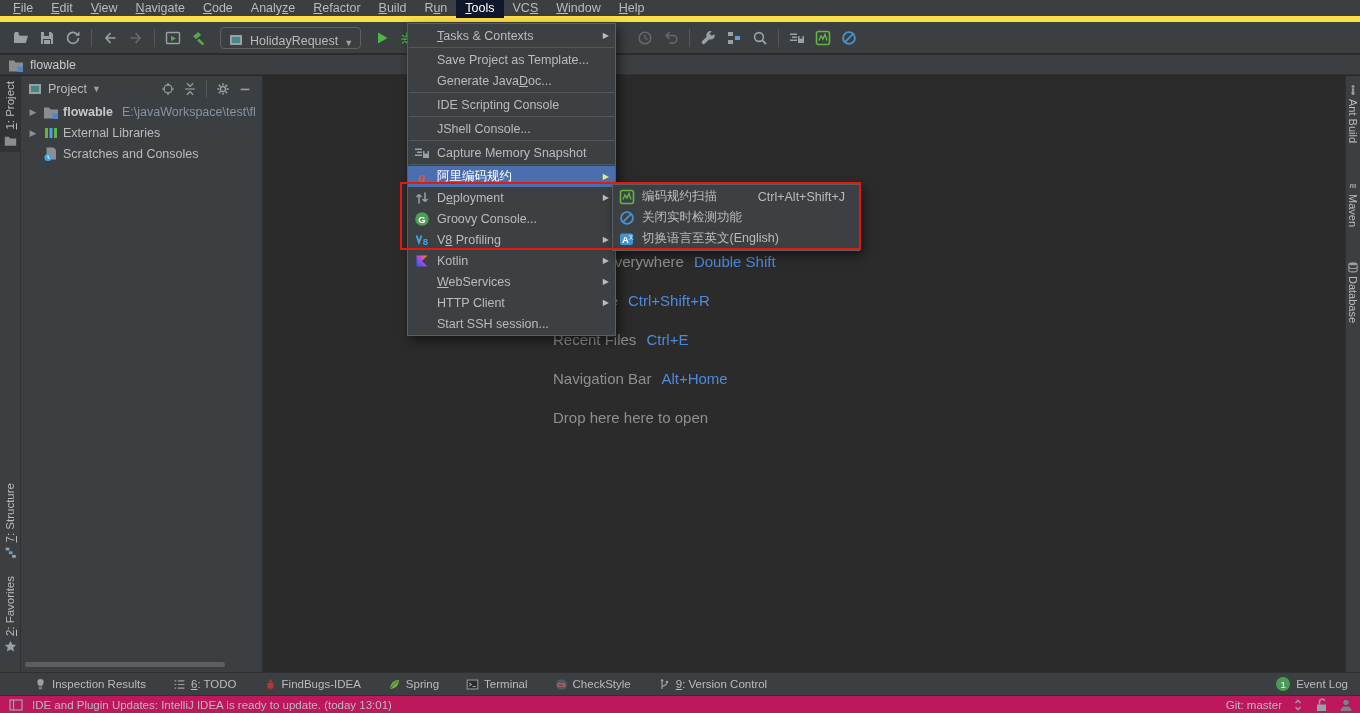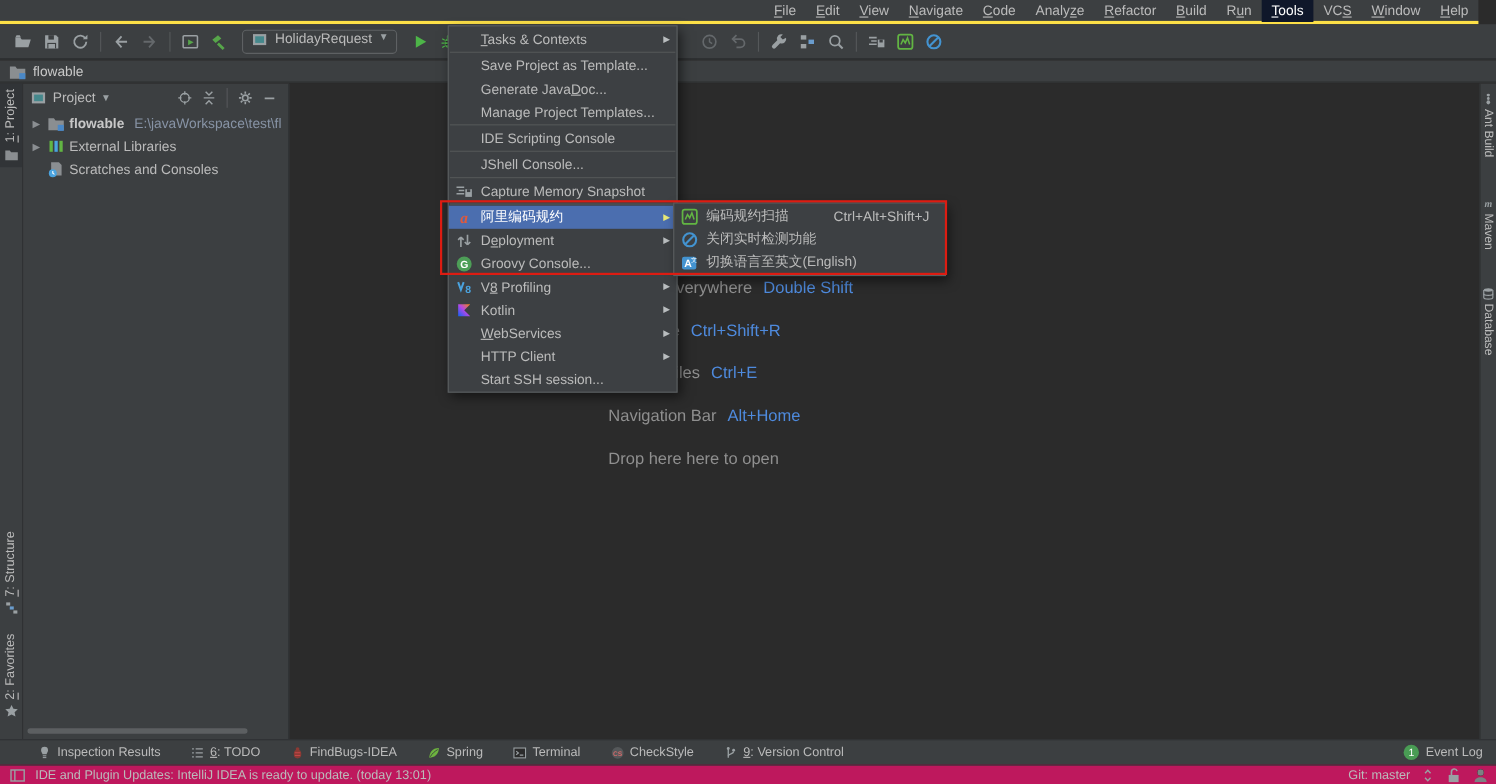--- a/index.html
+++ b/index.html
@@ -4,31 +4,31 @@
 <style>
   html,body{margin:0;padding:0;background:#1e1e1e;}
   *{box-sizing:border-box;}
   u{text-decoration:underline;}
   .app{position:relative;width:1360px;height:713px;overflow:hidden;background:#2b2b2b;
        color:#bbbbbb;font-family:"Liberation Sans",sans-serif;font-size:12.5px;}
   .ic{display:inline-flex;align-items:center;justify-content:center;line-height:0;}
   .ic svg{display:block;}
 
   
-  .menubar{position:absolute;top:0;left:0;right:16px;height:22px;background:#3c3f41;
-           border-bottom:3px solid #fde047;display:flex;align-items:center;padding-left:4px;justify-content:flex-end;}
+  .menubar{position:absolute;top:0;left:0;right:0;height:22px;background:#3c3f41;
+           border-bottom:6px solid #fde047;display:flex;align-items:center;padding-left:4px;}
   .mi{padding:3px 9px;cursor:default;white-space:nowrap;}
   .mi.active{background:#0f172a;color:#ffffff;}
 
   
   .toolbar{position:absolute;top:22px;left:0;right:0;height:32px;background:#3c3f41;
            border-bottom:1px solid #292b2d;display:flex;align-items:center;padding-left:8px;}
   .tbtn{width:26px;height:24px;display:flex;align-items:center;justify-content:center;border-radius:3px;}
   .tsep{width:1px;height:18px;background:#55585a;margin:0 5px;}
-  .combo{height:22px;border:1px solid #5e6163;border-radius:4px;display:flex;align-items:flex-start;
+  .combo{height:22px;border:1px solid #5e6163;border-radius:4px;display:flex;align-items:flex-end;
          padding:0 7px;margin:0 8px;gap:6px;color:#bbbbbb;}
   .combo .chev{font-size:9px;color:#9aa0a3;}
   .tb-right{position:absolute;left:632px;top:0;height:32px;display:flex;align-items:center;}
 
   
   .navbar{position:absolute;top:55px;left:0;right:0;height:20px;background:#3c3f41;
           border-bottom:1px solid #2f3133;display:flex;align-items:center;padding-left:8px;gap:6px;}
 
   
   .stripe-l{position:absolute;left:0;top:76px;width:21px;bottom:41px;background:#3c3f41;border-right:1px solid #2f3133;}
@@ -446,25 +446,20 @@
       <div class="mrow">
     <span class="micon"></span>
     <span>Save Project as Template...</span>
 
   </div>
       <div class="mrow">
     <span class="micon"></span>
     <span>Generate Java<u>D</u>oc...</span>
 
   </div>
-      <div class="mrow">
-    <span class="micon"></span>
-    <span>Manage Project Templates...</span>
-
-  </div>
       <div class="msep"></div>
       <div class="mrow">
     <span class="micon"></span>
     <span>IDE Scripting Console</span>
 
   </div>
       <div class="msep"></div>
       <div class="mrow">
     <span class="micon"></span>
     <span>JShell Console...</span>

